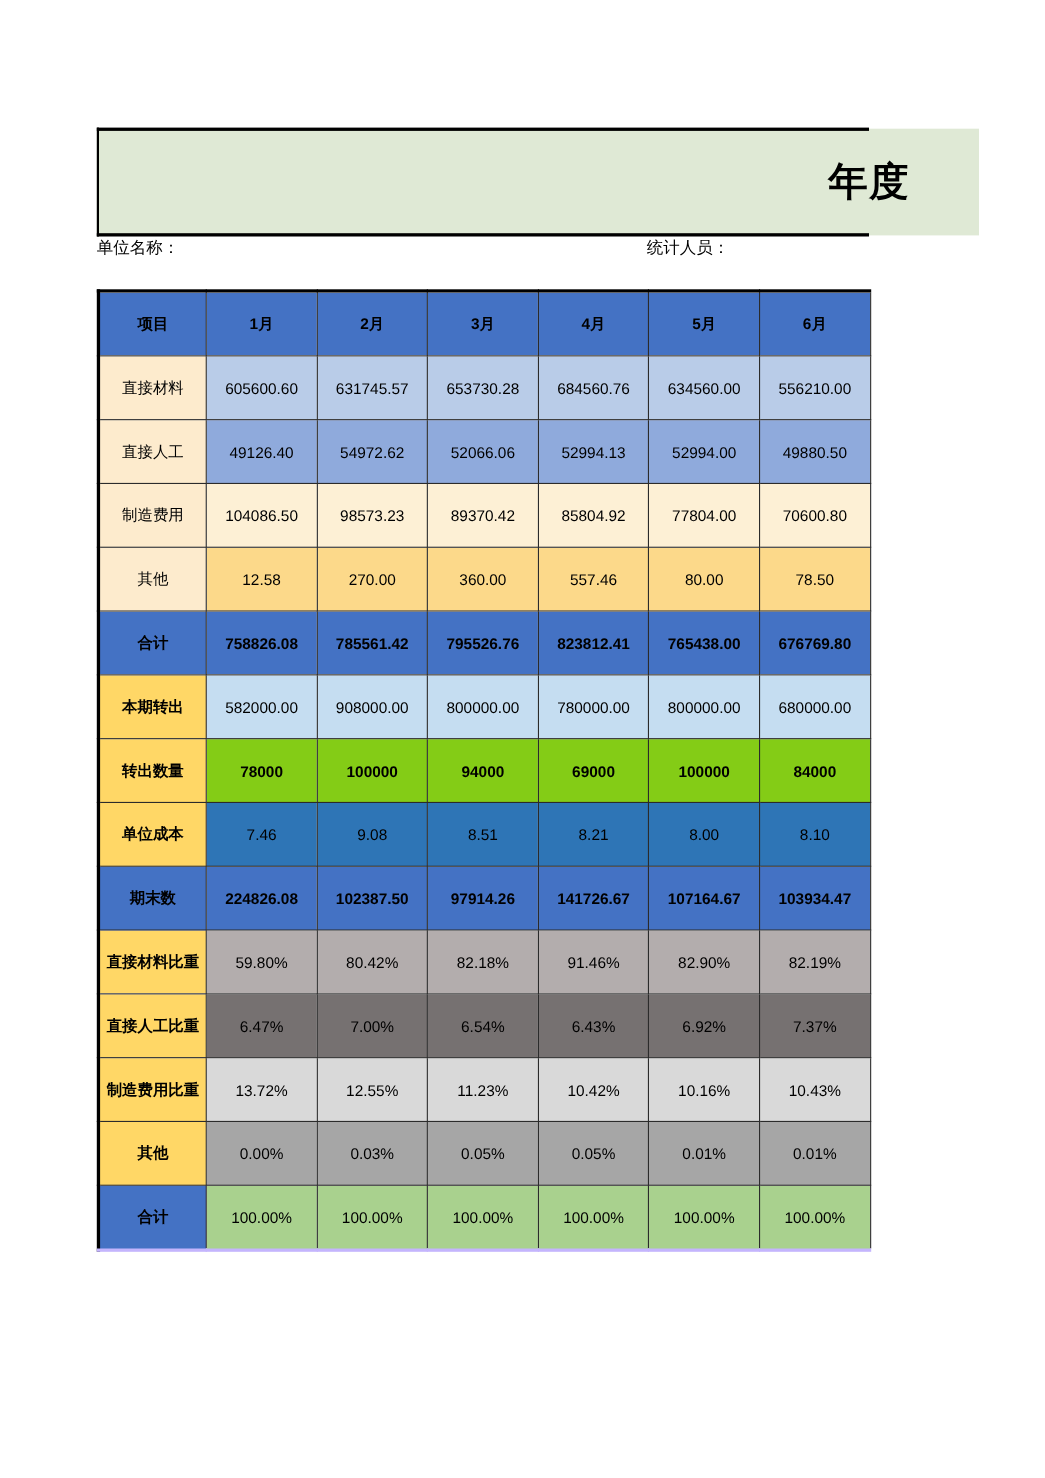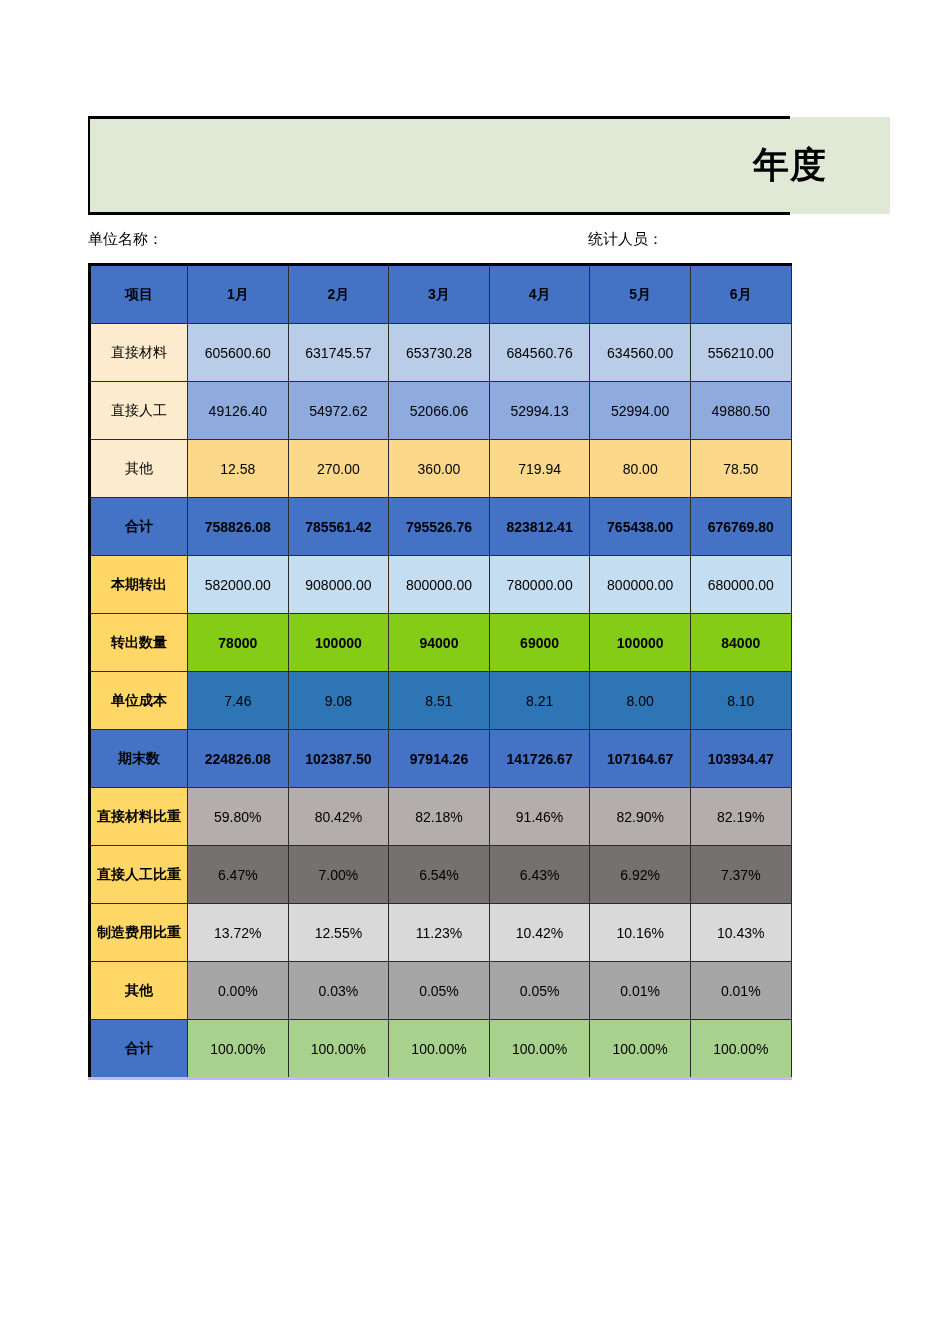--- a/index.html
+++ b/index.html
@@ -58,21 +58,21 @@
     font-weight: bold;
     color: #000;
     letter-spacing: 1px;
     white-space: nowrap;
   }
 
   
   .subhead {
     position: absolute;
     left: 88px;
-    top: 215px;
+    top: 201px;
     width: 702px;
     height: 48px;
   }
   .subhead .cell-label {
     position: absolute;
     top: 0;
     height: 48px;
     display: flex;
     align-items: center;
     font-size: 15px;
@@ -187,27 +187,36 @@
       <tr>
         <td class="lbl">直接人工</td>
         <td class="v-blue-2">49126.40</td>
         <td class="v-blue-2">54972.62</td>
         <td class="v-blue-2">52066.06</td>
         <td class="v-blue-2">52994.13</td>
         <td class="v-blue-2">52994.00</td>
         <td class="v-blue-2">49880.50</td>
       </tr>
 
+      <tr>
+        <td class="lbl">制造费用</td>
+        <td class="v-cream">104086.50</td>
+        <td class="v-cream">98573.23</td>
+        <td class="v-cream">89370.42</td>
+        <td class="v-cream">85804.92</td>
+        <td class="v-cream">77804.00</td>
+        <td class="v-cream">70600.80</td>
+      </tr>
 
       <tr>
         <td class="lbl">其他</td>
         <td class="v-gold">12.58</td>
         <td class="v-gold">270.00</td>
         <td class="v-gold">360.00</td>
-        <td class="v-gold">719.94</td>
+        <td class="v-gold">557.46</td>
         <td class="v-gold">80.00</td>
         <td class="v-gold">78.50</td>
       </tr>
 
       <tr>
         <td class="lbl-blue">合计</td>
         <td class="v-strong-blue">758826.08</td>
         <td class="v-strong-blue">785561.42</td>
         <td class="v-strong-blue">795526.76</td>
         <td class="v-strong-blue">823812.41</td>

